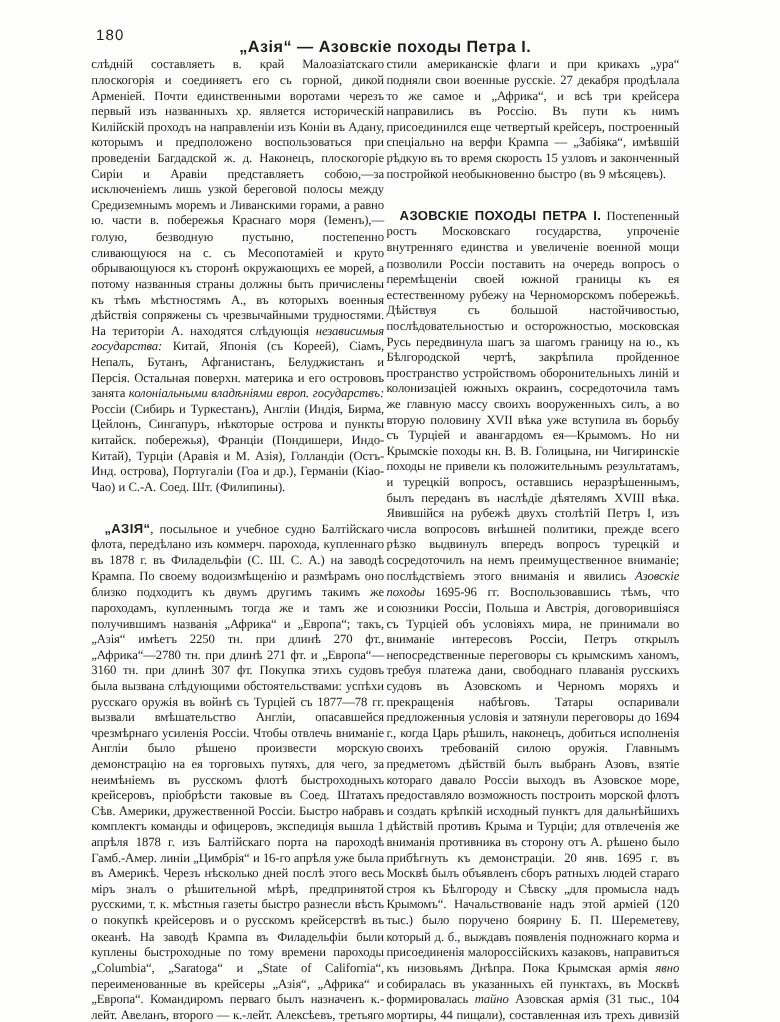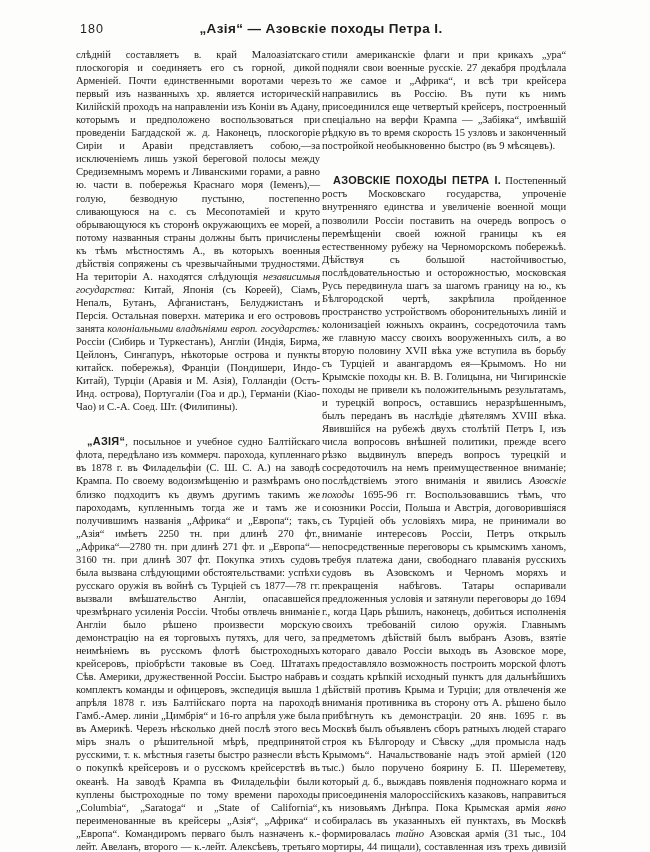--- a/index.html
+++ b/index.html
@@ -28,21 +28,21 @@
     left: 4px;
     top: 2px;
     font-size: 12.5px;
     letter-spacing: 1px;
     font-family: "Liberation Sans", sans-serif;
   }
   .running-title {
     position: absolute;
     left: 0;
     right: 0;
-    top: 1px;
+    top: 11px;
     text-align: center;
     font-family: "Liberation Sans", sans-serif;
     font-weight: bold;
     font-size: 13.5px;
     letter-spacing: 0.4px;
   }
   .columns {
     display: flex;
     gap: 2px;
   }

